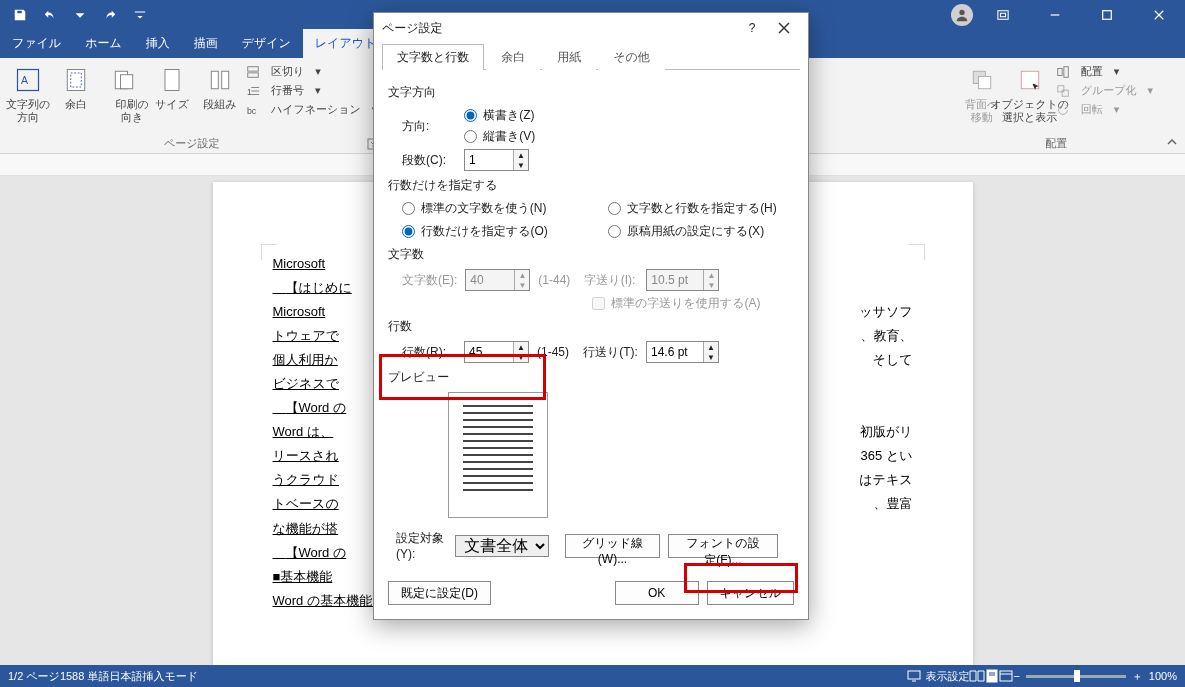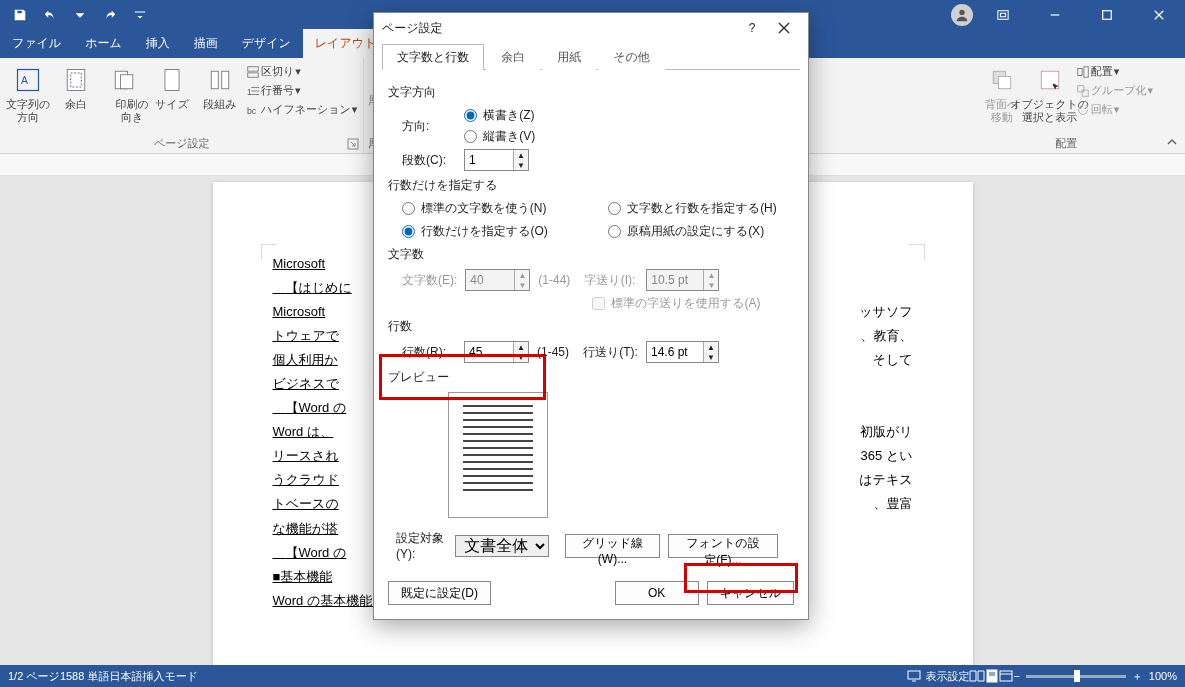--- a/index.html
+++ b/index.html
@@ -13,32 +13,32 @@
 .titlebar .spacer { flex: 1; }
 .titlebar .right { display: flex; align-items: center; gap: 8px; padding-right: 4px; }
 .user-circle { width: 22px; height: 22px; border-radius: 50%; background: #d0d0d0; display: flex; align-items: center; justify-content: center; }
 .user-circle svg { width: 14px; height: 14px; fill: #555; }
 .winbtn { width: 44px; height: 30px; display: flex; align-items: center; justify-content: center; cursor: pointer; }
 .winbtn svg { width: 12px; height: 12px; stroke: #fff; fill: none; }
 
 
 .tabrow { background: #2b579a; height: 28px; display: flex; align-items: flex-end; color: #fff; font-size: 12px; }
 .tab { padding: 6px 12px; cursor: pointer; }
-.tab.active { background: #f3f3f3; color: #c2410c; }
+.tab.active { background: #f3f3f3; color: #1d4ed8; }
 
 
 .ribbon { background: #f3f3f3; height: 96px; display: flex; border-bottom: 1px solid #d4d4d4; font-size: 11px; color: #444; position: relative; }
 .rgroup { display: flex; flex-direction: column; padding: 2px 6px 0 6px; border-right: 1px solid #e1e1e1; }
 .rgroup .ctrls { flex: 1; display: flex; align-items: flex-start; gap: 4px; padding-top: 4px; }
 .rgroup .gname { text-align: center; font-size: 11px; color: #666; padding-bottom: 2px; }
 .rbtn-lg { width: 44px; display: flex; flex-direction: column; align-items: center; gap: 2px; cursor: pointer; text-align: center; line-height: 1.2; }
 .ricon { width: 32px; height: 32px; display: flex; align-items: center; justify-content: center; }
 .ricon svg { width: 28px; height: 28px; }
 .rstack { display: flex; flex-direction: column; gap: 4px; font-size: 11px; }
-.rstack .row { display: flex; align-items: center; gap: 1px; cursor: pointer; white-space: nowrap; }
+.rstack .row { display: flex; align-items: center; gap: 11px; cursor: pointer; white-space: nowrap; }
 .rstack svg { width: 14px; height: 14px; }
 .dlg-launch { position: absolute; right: 4px; bottom: 3px; width: 12px; height: 12px; cursor: pointer; }
 
 
 .ruler { background: #f8f8f8; height: 22px; border-bottom: 1px solid #e0e0e0; }
 
 
 .docarea { background: #e6e6e6; height: 489px; overflow: hidden; display: flex; justify-content: center; }
 .page { background: #fff; width: 760px; margin-top: 6px; box-shadow: 0 1px 4px rgba(0,0,0,.2); padding: 70px 60px 0 60px; font-size: 13px; line-height: 1.85; font-family: "MS Mincho", serif; color: #000; text-decoration: underline; }
 .page p { text-align: justify; }

